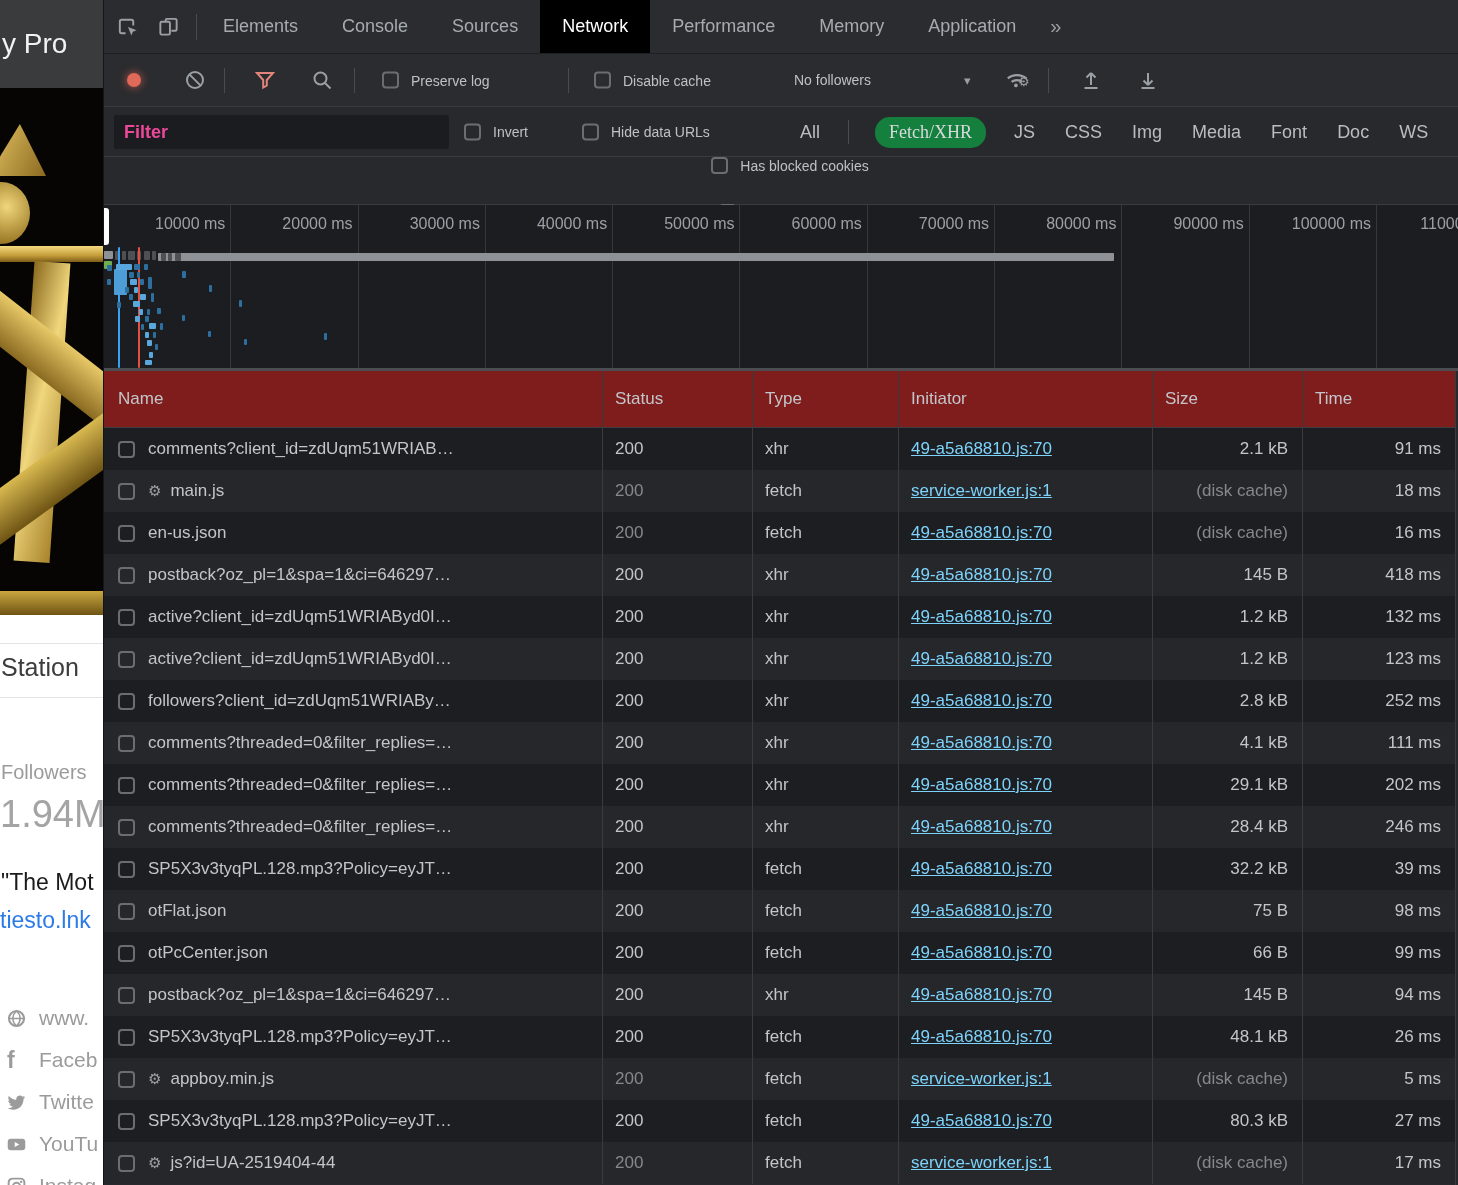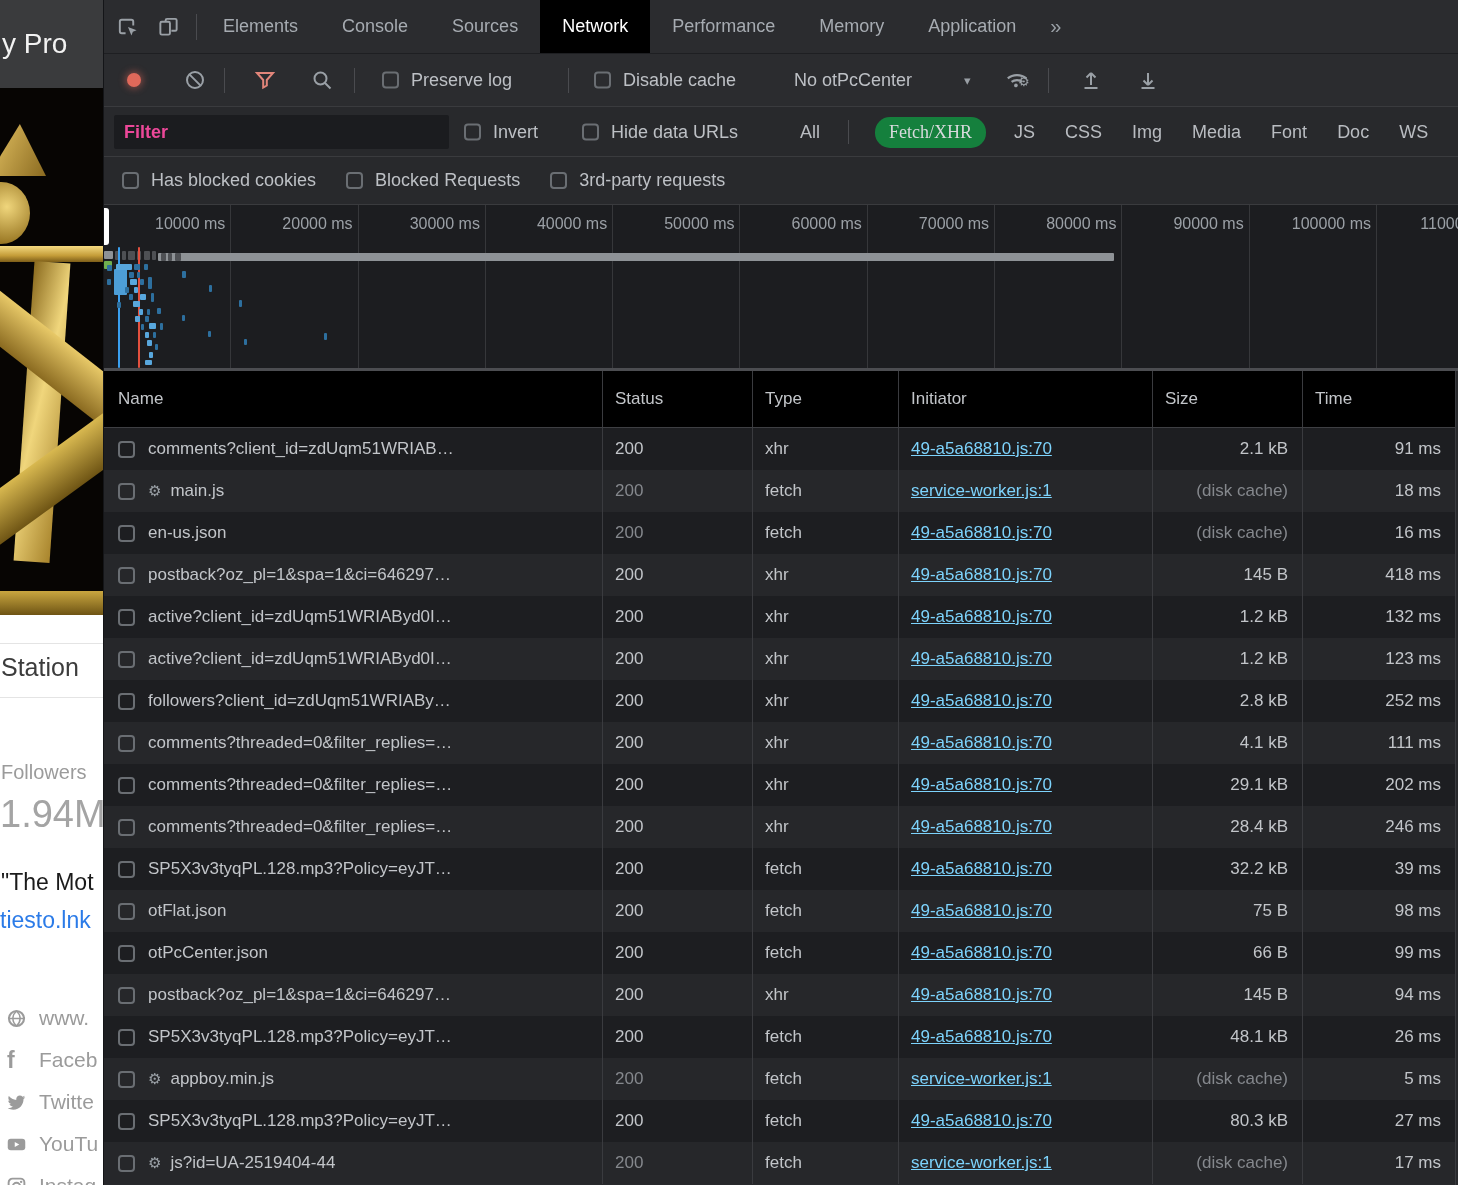--- a/index.html
+++ b/index.html
@@ -53,50 +53,50 @@
   .tab.active { background:#000000; color:#ffffff; }
   .more-tabs { display:flex; align-items:center; padding:0 12px; font-size:20px; color:#9aa0a6; }
 
   
   .toolbar { position:relative; height:53px; background:#2b2c2f; border-bottom:1px solid #3a3b3e; }
   .toolbar .abs { position:absolute; top:50%; transform:translateY(-50%); display:flex; align-items:center; }
   .vdiv { position:absolute; top:14px; width:1px; height:25px; background:#4a4b4f; }
   .record-dot { width:14px; height:14px; border-radius:50%; background:#e0695a;
                 box-shadow:0 0 7px 2px rgba(224,105,90,.45); }
   .check { width:17px; height:17px; border:2px solid #6a6e73; border-radius:4px; background:transparent; flex:none; }
-  .tool-label { font-size:18px; color:#bdc0c5; margin-left:12px; white-space:nowrap; }
+  .tool-label { font-size:14px; color:#bdc0c5; margin-left:12px; white-space:nowrap; }
   .caret { font-size:13px; color:#9aa0a6; }
   .mini-gear { position:absolute; font-size:13px; color:#9aa0a6; left:14px; top:9px; }
 
   
   .filterbar { position:relative; height:50px; background:#28292c; border-bottom:1px solid #3a3b3e; overflow:hidden; }
   .filter-input { position:absolute; left:10px; top:8px; width:335px; height:34px; background:#1b1c1f;
                   border-radius:2px; display:flex; align-items:center; padding-left:10px;
                   font-size:18px; color:#ec4899;font-weight:bold; }
   .fb-item { position:absolute; top:50%; transform:translateY(-50%); display:flex; align-items:center;text-align:right; }
   .chips { position:absolute; left:694px; top:0; height:50px; display:flex; align-items:center; gap:26px; white-space:nowrap; }
   .chip { font-size:18px; color:#b9bcc1; padding:5px 2px; }
   .chip.active { background:#15803d; color:#d8dadd; border-radius:15px; padding:5px 14px;font-family:Liberation Serif, serif; }
   .chip-divider { width:1px; height:24px; background:#4a4b4f; }
 
   
   .blockedbar { position:relative; height:48px; background:#28292c; border-bottom:1px solid #3a3b3e;
-                display:flex; align-items:center; padding-left:18px; gap:30px; }
+                display:flex; align-items:center; padding-left:18px; gap:30px;flex-direction:column; }
   .blk { display:flex; align-items:center; }
 
   
   .timeline { position:relative; height:166px; background:#1c1d20; border-bottom:3px solid #4c4d51; overflow:hidden; }
   .seg { position:absolute; top:0; height:163px; border-right:1px solid #36373a; }
   .seg span { position:absolute; right:5px; top:10px; font-size:16px; color:#9ba0a6; white-space:nowrap; }
   .bar { position:absolute; border-radius:1px; }
   .overview-handle { position:absolute; left:-2px; top:3px; width:7px; height:37px; background:#ffffff; border-radius:3px; }
 
   
   .thead { height:57px; display:grid; grid-template-columns:499px 150px 146px 254px 150px 153px;
-           background:#000000; border-bottom:1px solid #3e3f43; font-size:17px; color:#c3c6ca; }
+           background:#7f1d1d; border-bottom:1px solid #3e3f43; font-size:17px; color:#c3c6ca; }
   .thead > div { display:flex; align-items:center; padding-left:12px; border-right:1px solid #3a3b3f; }
   .thead > div:first-child { padding-left:14px; }
   .rows { position:relative; }
   .trow { height:42px; display:grid; grid-template-columns:499px 150px 146px 254px 150px 153px; font-size:17px; color:#c2c5c9; }
   .trow:nth-child(odd) { background:#1d1e21; }
   .trow:nth-child(even) { background:#26272a; }
   .trow > div { display:flex; align-items:center; padding-left:12px; border-right:1px solid #3a3b3f; overflow:hidden; }
   .c-name { padding-left:14px !important; gap:13px; white-space:nowrap; }
   .c-name .nm { overflow:hidden; text-overflow:ellipsis; }
   .gear-ic { font-size:15px; color:#9aa0a6; margin-right:-4px; }
@@ -250,21 +250,21 @@
     <div class="abs" style="left:278px">
       <span class="check"></span>
       <span class="tool-label">Preserve log</span>
     </div>
     <div class="vdiv" style="left:464px"></div>
     <div class="abs" style="left:490px">
       <span class="check"></span>
       <span class="tool-label">Disable cache</span>
     </div>
     <div class="abs" style="left:690px">
-      <span class="tool-label" style="margin-left:0">No otPcCenter</span>
+      <span class="tool-label" style="margin-left:0">No followers</span>
     </div>
     <div class="abs" style="left:860px">
         <span class="caret">▾</span>
       </div>
     <div class="abs" style="left:900px;width:30px;height:30px">
       <svg class="ic" width="26" height="26" viewBox="0 0 24 24">
         <path d="M3.5 10.5 C8 6.5 16 6.5 20.5 10.5" fill="none" stroke="#9aa0a6" stroke-width="2"></path>
         <path d="M7 13.8 C9.8 11.5 14.2 11.5 17 13.8" fill="none" stroke="#9aa0a6" stroke-width="2"></path>
         <circle cx="11" cy="17" r="1.7" fill="#9aa0a6"></circle>
       </svg>

